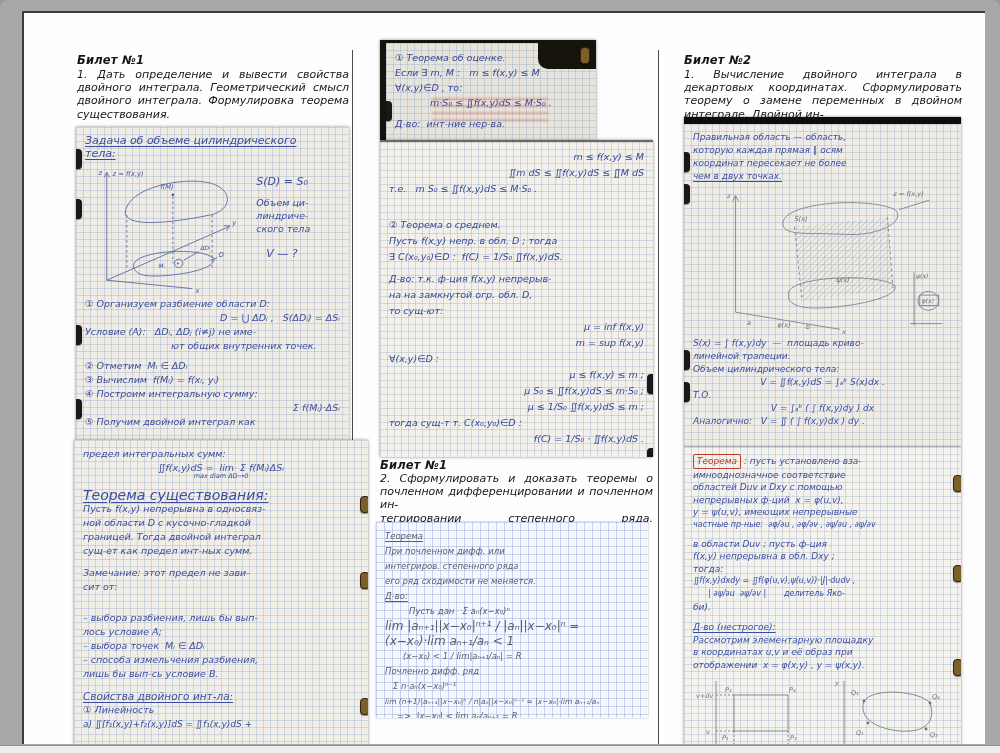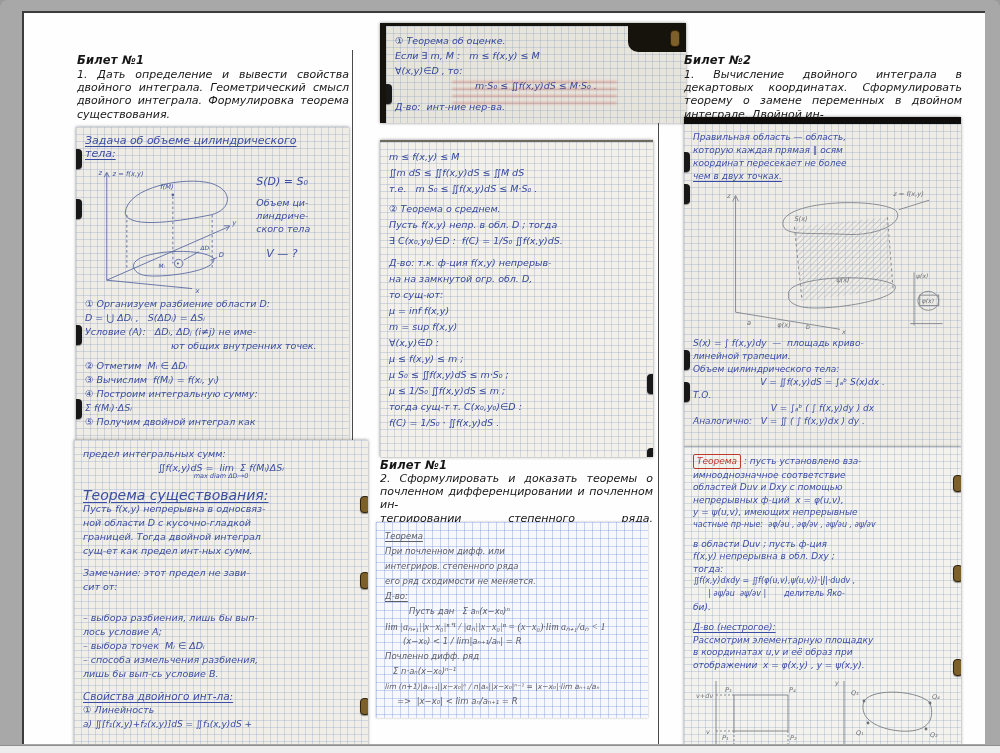--- a/index.html
+++ b/index.html
@@ -14,41 +14,41 @@
   .qp{position:absolute;font-style:italic;font-size:11px;line-height:13.2px;color:#161616;text-align:justify;}
   .qlast{text-align:justify;text-align-last:justify;}
   
   .photo{position:absolute;box-sizing:border-box;padding:7px 9px;overflow:hidden;
          box-shadow:0 0 3px rgba(0,0,0,.45);
          background-image:linear-gradient(rgba(122,148,190,.28) 1px,transparent 1px),
                           linear-gradient(90deg,rgba(122,148,190,.28) 1px,transparent 1px);
          background-size:7px 7px;}
   .p-c1a{left:52px;top:114px;width:273px;height:313px;background-color:#eeece4;}
   .p-c1b{left:50px;top:427px;width:294px;height:307px;background-color:#f0eee7;}
-  .p-c2a{left:356px;top:10px;width:306px;height:100px;background-color:#e7e4db;
+  .p-c2a{left:356px;top:27px;width:216px;height:100px;background-color:#e7e4db;
          border-left:6px solid #16120c;border-top:3px solid #16120c;}
   .p-c2b{left:356px;top:127px;width:273px;height:317px;background-color:#f2f0e9;border-top:2px solid #6e6a60;}
   .p-c2c{left:352px;top:509px;width:272px;height:196px;background-color:#f7f8fc;background-size:8px 8px;
          background-image:linear-gradient(rgba(110,140,220,.35) 1px,transparent 1px),
                           linear-gradient(90deg,rgba(110,140,220,.35) 1px,transparent 1px);
          box-shadow:0 0 2px rgba(0,0,0,.3);}
   .p-c3a{left:660px;top:104px;width:277px;height:330px;background-color:#efece5;border-top:7px solid #0e0d0b;}
   .p-c3b{left:660px;top:434px;width:277px;height:299px;background-color:#f4f2ec;}
   
   .hw,.hwline,.sn{font-family:"DejaVu Sans",sans-serif;font-style:italic;color:#3a4da0;}
   .hwline{white-space:pre-wrap;}
   .ttl{font-size:11px;text-decoration:underline;text-underline-offset:2px;margin-bottom:3px;width:92%;}
   .p-c1a .hwline,.p-c1b .hwline{font-size:9.5px;line-height:14px;}
   .p-c2a .hwline{font-size:9.5px;line-height:15px;color:#33479c;}
   .p-c2b .hwline{font-size:9.5px;line-height:16px;color:#33479c;}
   .p-c2c .hwline{font-size:8.5px;line-height:15px;color:#5a5c66;}
   .p-c3a .hwline{font-size:9px;line-height:13px;color:#3a4da6;}
   .p-c3b .hwline{font-size:9px;line-height:12.6px;color:#3a4da6;}
   .hd{text-decoration:underline;text-underline-offset:2px;}
-  .ctr{text-align:left;font-style:italic;}
+  .ctr{text-align:right;font-style:italic;}
   .frm{text-align:center;font-size:10px;}
   .sn{font-size:9.5px;line-height:13px;}
   .diagrow{display:flex;gap:4px;align-items:flex-start;}
   .sidenotes{width:84px;padding-top:12px;}
   svg{display:block;}
   svg text{font-family:"DejaVu Sans",sans-serif;font-style:italic;}
   
   .ring{position:absolute;width:9px;height:20px;background:#181818;border-radius:4px;
         box-shadow:0 1px 1px rgba(0,0,0,.4);}
   .ring.gold{background:#7d5f2a;border:1px solid #2e230d;width:8px;height:15px;}
@@ -167,21 +167,21 @@
         </div>
     </div>
 
     <div class="photo p-c2b">
       <div class="ring" style="right:-3px;top:232px"></div>
       <div class="ring" style="right:-3px;top:306px"></div>
       <div>
           <div class="hwline ctr">m ≤ f(x,y) ≤ M</div>
           <div class="hwline ctr">∬m dS ≤ ∬f(x,y)dS ≤ ∬M dS</div>
           <div class="hwline">т.е.   m S₀ ≤ ∬f(x,y)dS ≤ M·S₀ .</div>
-          <div class="hwline" style="margin-top: 4px;">② Теорема о среднем.</div>
+          <div class="hwline" style="margin-top: 20px;">② Теорема о среднем.</div>
           <div class="hwline">Пусть f(x,y) непр. в обл. D ; тогда</div>
           <div class="hwline">∃ C(x₀,y₀)∈D :  f(C) = 1/S₀ ∬f(x,y)dS.</div>
           <div class="hwline" style="margin-top: 6px;">Д-во: т.к. ф-ция f(x,y) непрерыв-</div>
           <div class="hwline">на на замкнутой огр. обл. D,</div>
           <div class="hwline">то сущ-ют:</div>
           <div class="hwline ctr">μ = inf f(x,y)</div>
           <div class="hwline ctr">m = sup f(x,y)</div>
           <div class="hwline">∀(x,y)∈D :</div>
           <div class="hwline ctr">μ ≤ f(x,y) ≤ m ;</div>
           <div class="hwline ctr">μ S₀ ≤ ∬f(x,y)dS ≤ m·S₀ ;</div>
@@ -198,21 +198,21 @@
     </div>
 
     <div class="photo p-c2c">
       <div>
           <div class="hwline hd">Теорема</div>
           <div class="hwline">При почленном дифф. или</div>
           <div class="hwline">интегриров. степенного ряда</div>
           <div class="hwline">его ряд сходимости не меняется.</div>
           <div class="hwline hd">Д-во:</div>
           <div class="hwline" style="margin-left: 24px;">Пусть дан   Σ aₙ(x−x₀)ⁿ</div>
-          <div class="hwline" style="font-size: 10px; font-family: Liberation Serif, serif;">lim |aₙ₊₁||x−x₀|ⁿ⁺¹ / |aₙ||x−x₀|ⁿ = (x−x₀)·lim aₙ₊₁/aₙ &lt; 1</div>
+          <div class="hwline" style="font-size: 12px;">lim |aₙ₊₁||x−x₀|ⁿ⁺¹ / |aₙ||x−x₀|ⁿ = (x−x₀)·lim aₙ₊₁/aₙ &lt; 1</div>
           <div class="hwline" style="margin-left: 18px;">(x−x₀) &lt; 1 / lim|aₙ₊₁/aₙ| = R</div>
           <div class="hwline">Почленно дифф. ряд</div>
           <div class="hwline" style="margin-left: 8px;">Σ n·aₙ(x−x₀)ⁿ⁻¹</div>
           <div class="hwline" style="font-size: 7.5px;">lim (n+1)|aₙ₊₁||x−x₀|ⁿ / n|aₙ||x−x₀|ⁿ⁻¹ = |x−x₀|·lim aₙ₊₁/aₙ</div>
           <div class="hwline" style="margin-left: 12px;">=&gt;  |x−x₀| &lt; lim aₙ/aₙ₊₁ = R</div>
         </div>
     </div>
 
     <div class="qh" style="left:660px;top:40px">Билет №2</div>
     <div class="qp" style="left:660px;top:55px;width:278px">

